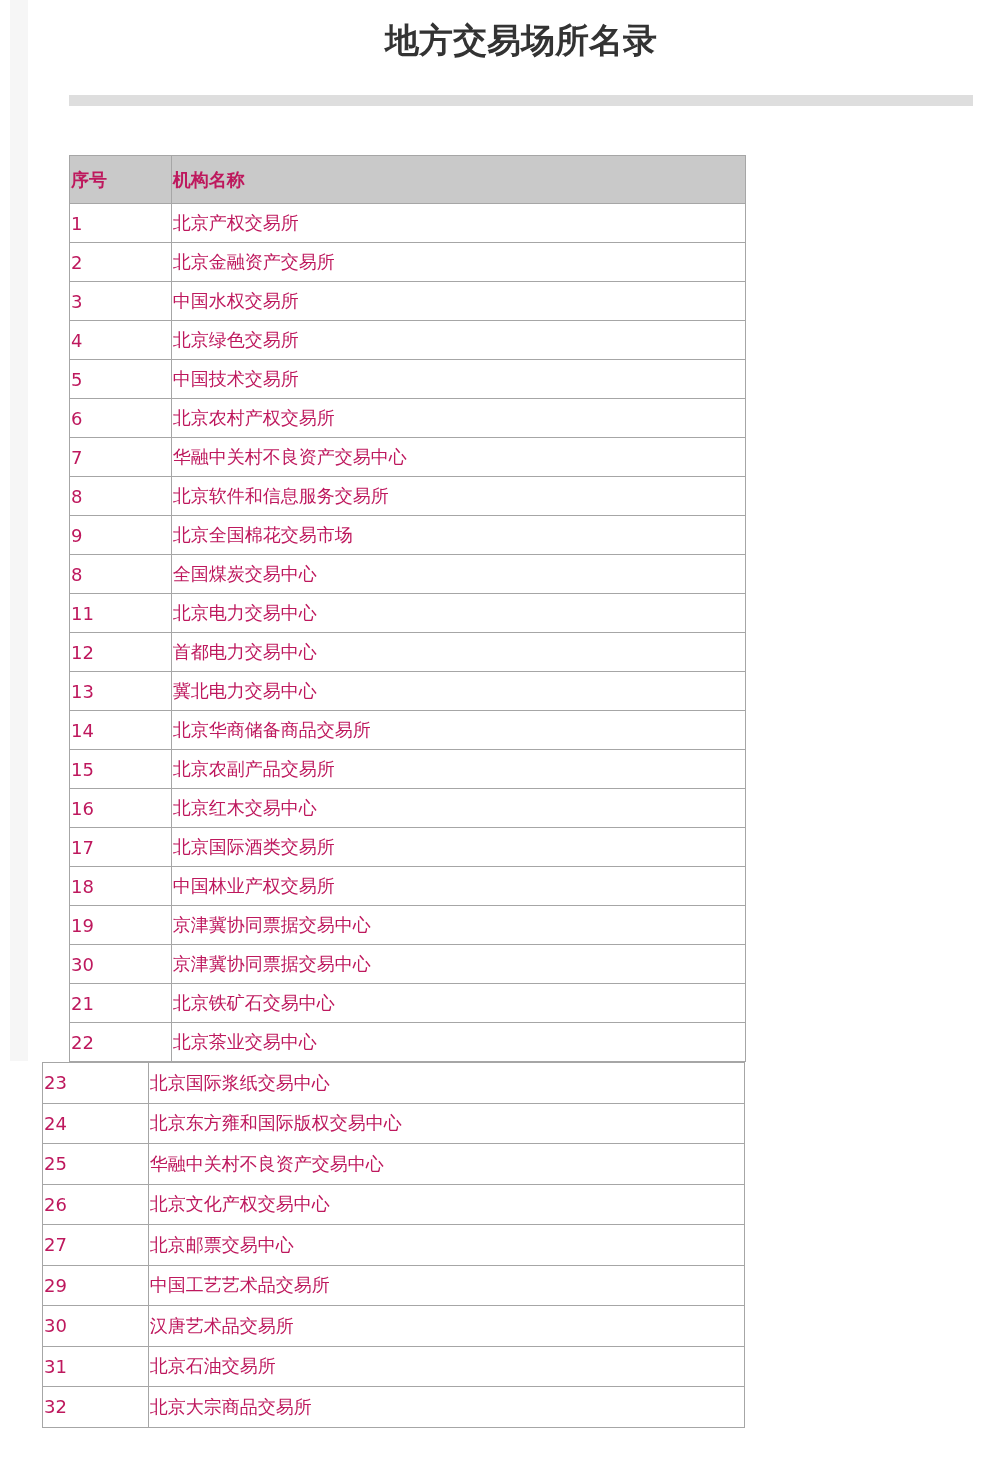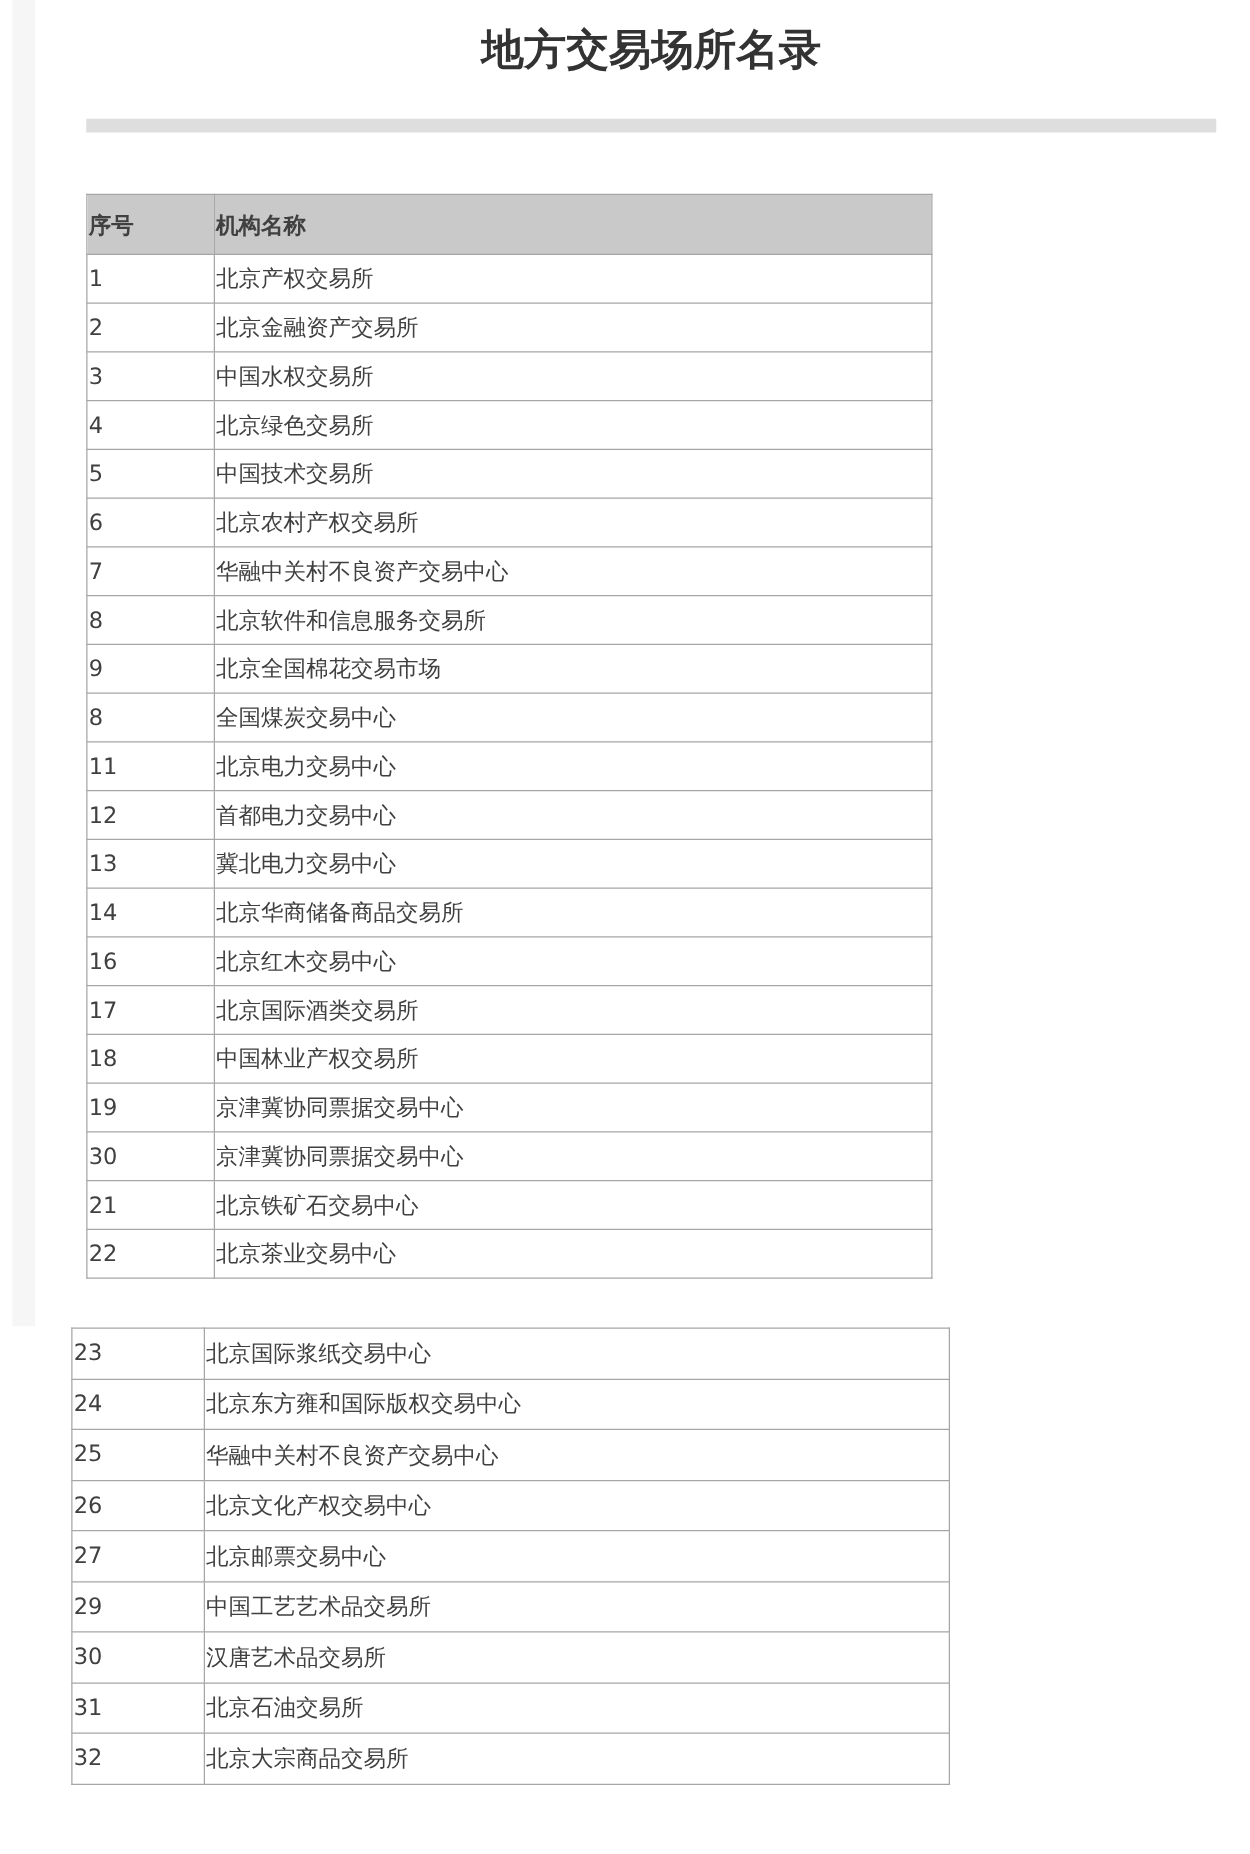--- a/index.html
+++ b/index.html
@@ -41,21 +41,21 @@
       left: 69px;
       top: 95px;
       width: 904px;
       height: 11px;
       background: #dedede;
     }
     table.listing {
       position: absolute;
       border-collapse: collapse;
       font-size: 18px;
-      color: #404040;
+      color: #be185d;
     }
     table.listing td, table.listing th {
       border: 1px solid #a6a6a6;
       padding: 0 0 0 1px;
       text-align: left;
       vertical-align: middle;
       white-space: nowrap;
       overflow: hidden;
     }
     #table-1 {
@@ -69,21 +69,21 @@
       font-weight: bold;
       font-size: 18px;
     }
     #table-1 td {
       height: 38px;
     }
     #table-1 col.c1 { width: 102px; }
     #table-1 col.c2 { width: 575px; }
 
     #table-2 {
-      left: 57px;
+      left: 42px;
       top: 1062px;
       width: 703px;
     }
     #table-2 td {
       height: 39.5px;
     }
     #table-2 col.c1 { width: 106px; }
     #table-2 col.c2 { width: 597px; }
   </style>
 </head>
@@ -157,20 +157,24 @@
       </tr>
       <tr>
         <td>13</td>
         <td>冀北电力交易中心</td>
       </tr>
       <tr>
         <td>14</td>
         <td>北京华商储备商品交易所</td>
       </tr>
       <tr>
+        <td>15</td>
+        <td>北京农副产品交易所</td>
+      </tr>
+      <tr>
         <td>16</td>
         <td>北京红木交易中心</td>
       </tr>
       <tr>
         <td>17</td>
         <td>北京国际酒类交易所</td>
       </tr>
       <tr>
         <td>18</td>
         <td>中国林业产权交易所</td>

